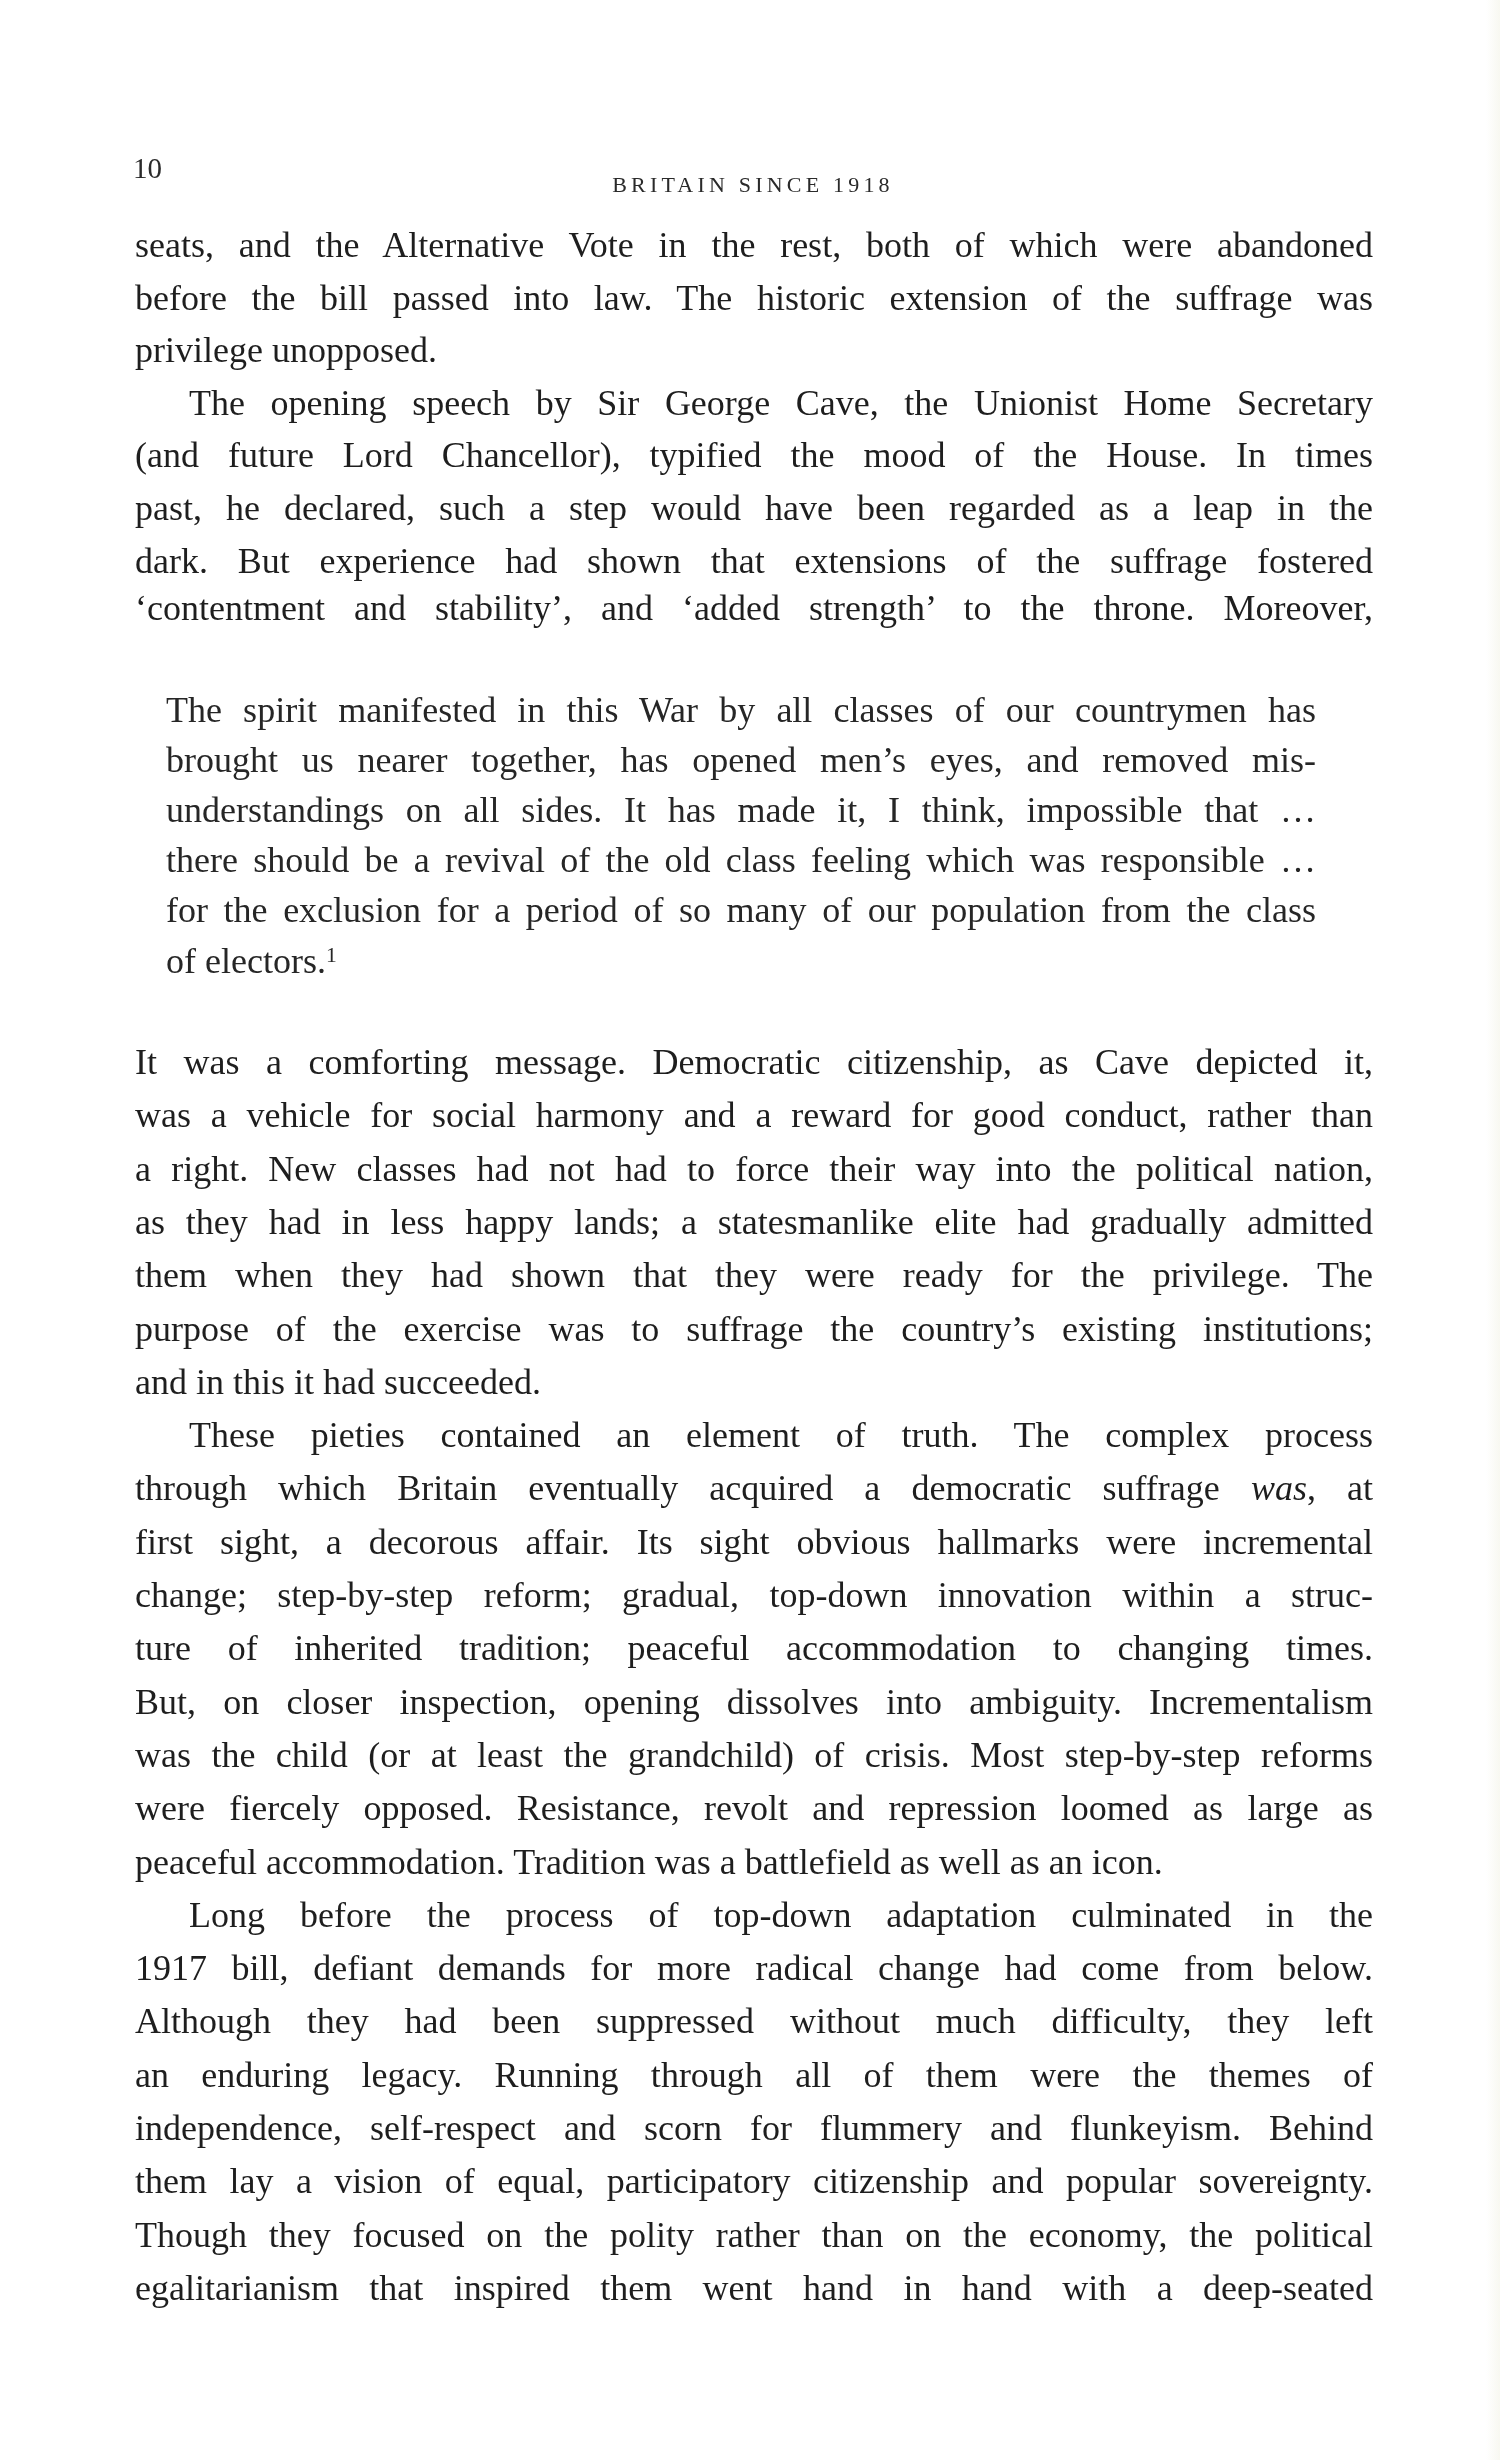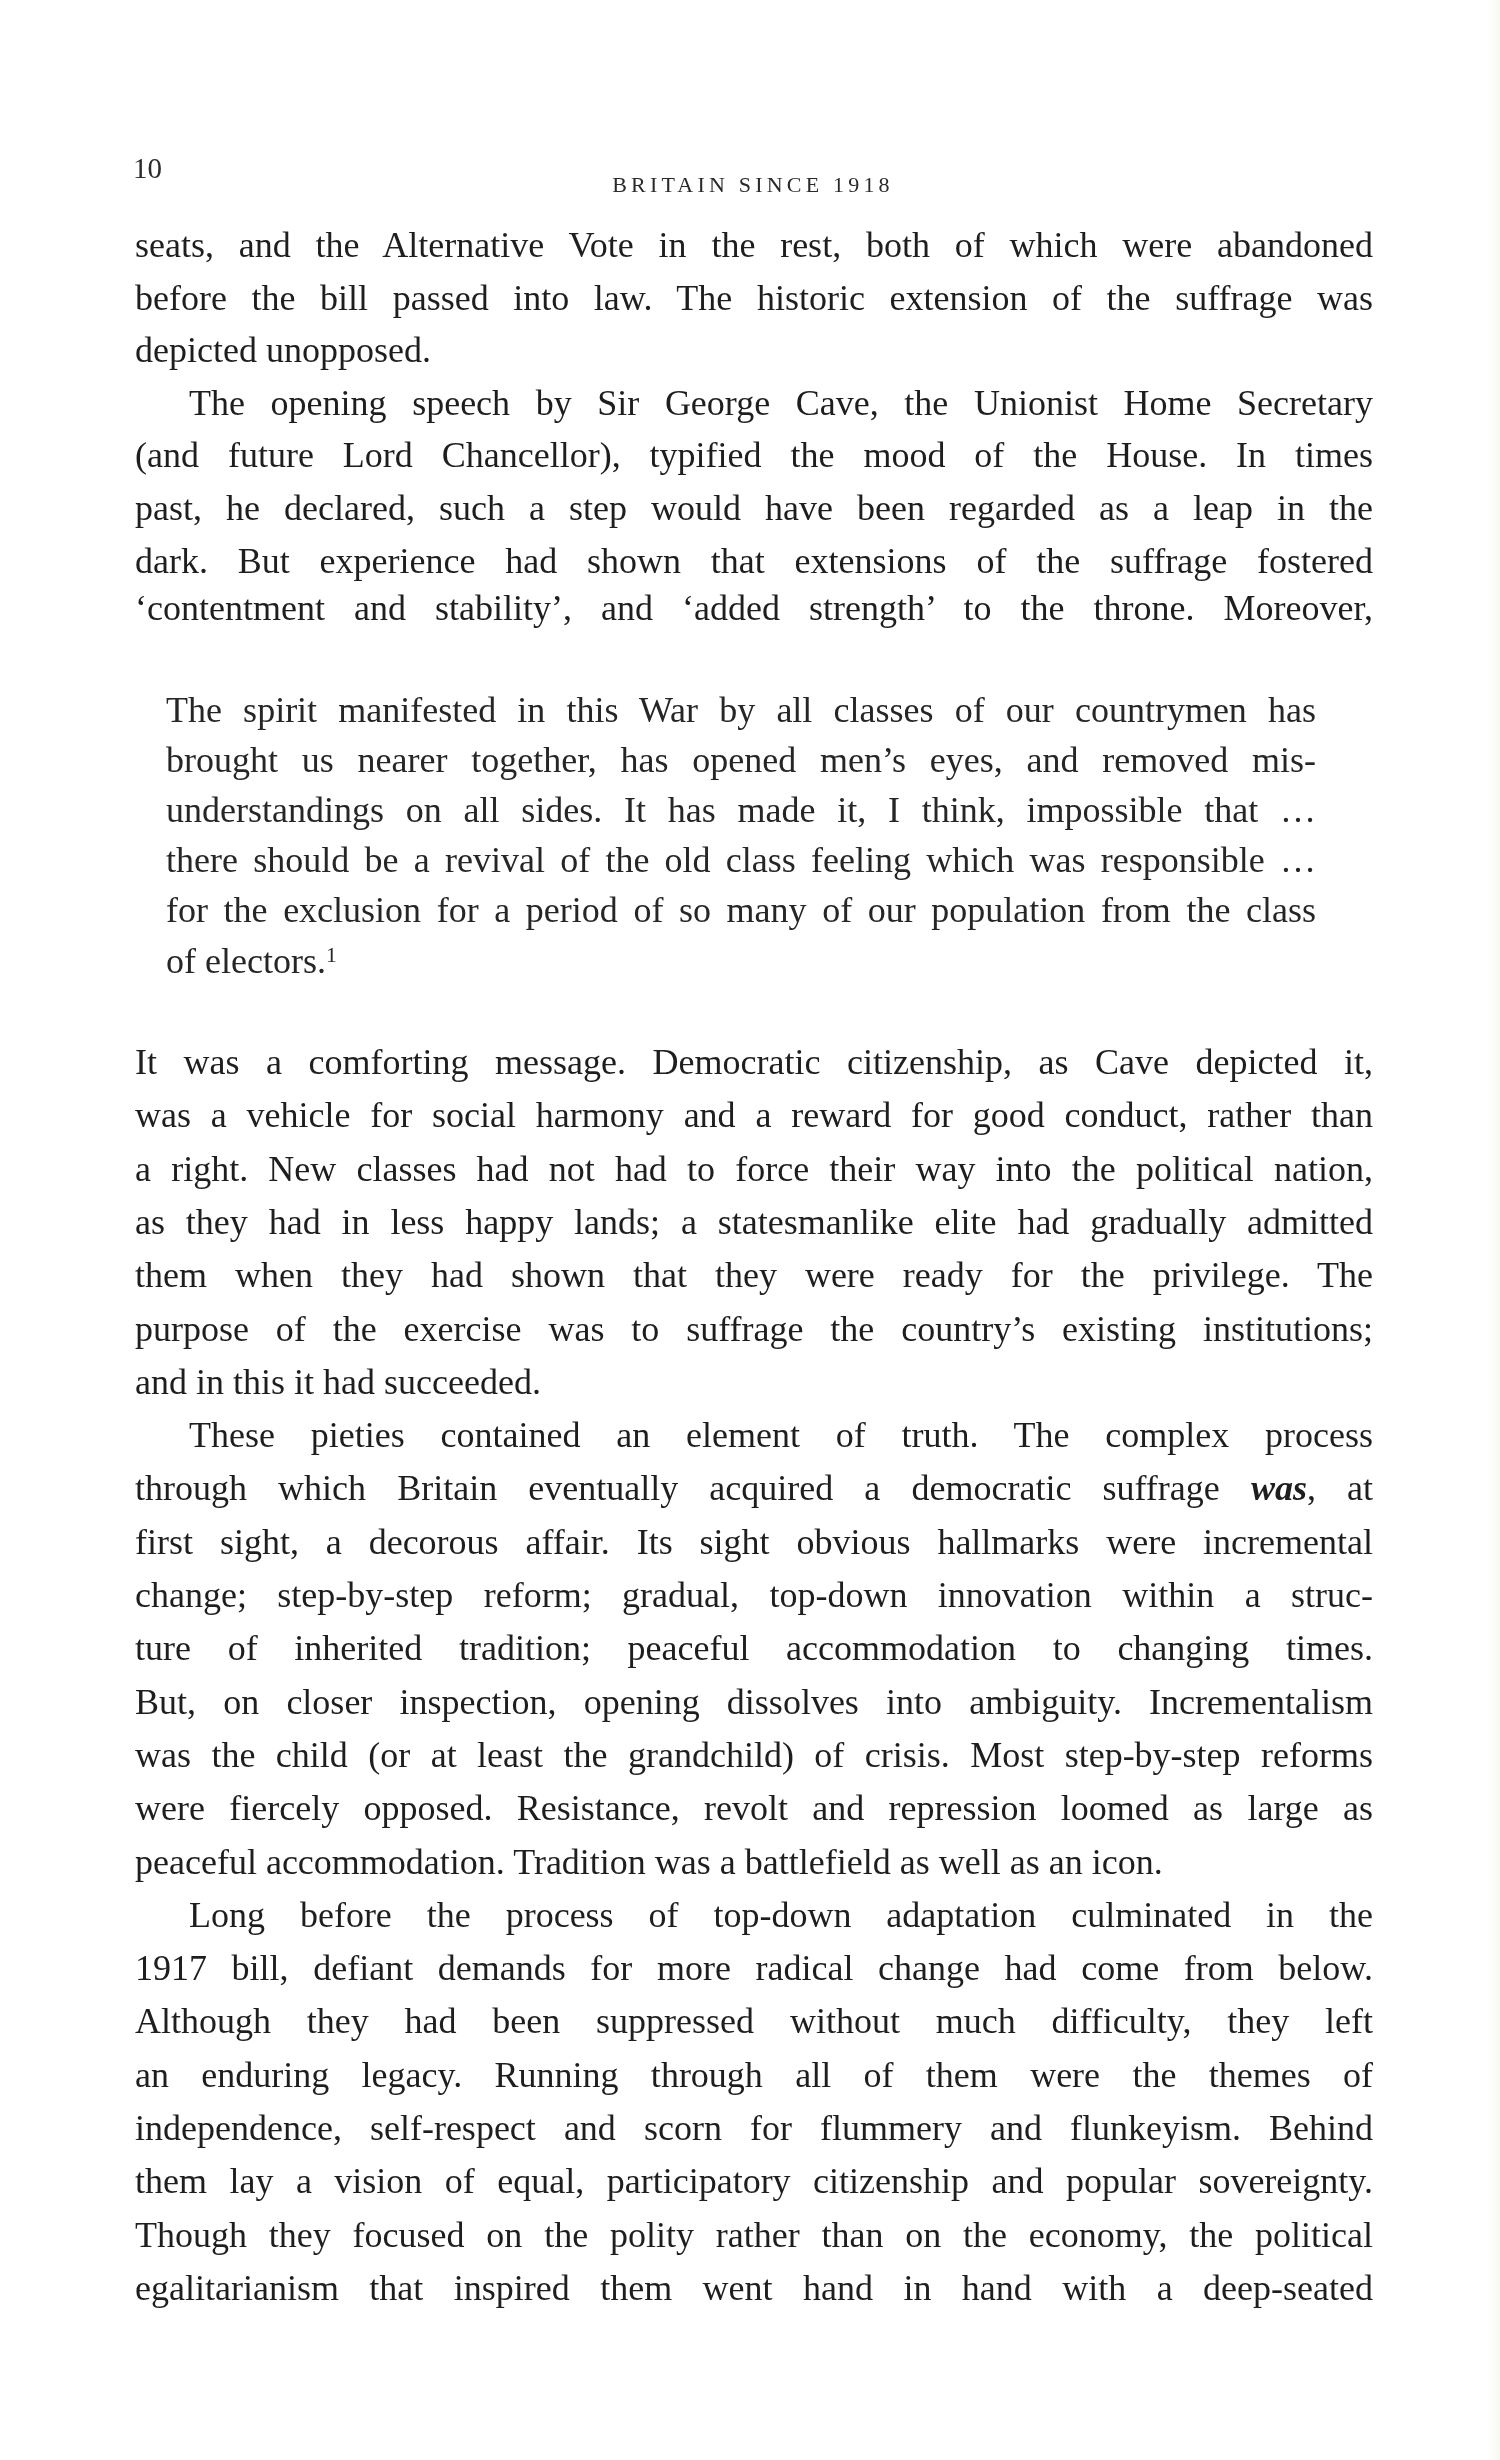--- a/index.html
+++ b/index.html
@@ -76,21 +76,21 @@
       left: 166px;
       width: 1150px;
       font-size: 36px;
       height: 50px;
       line-height: 50px;
       color: #262626;
     }
     .indent {
       text-indent: 54px;
     }
-    em { font-style: italic; font-weight: bold; }
+    em { font-style: italic; }
     sup {
       font-size: 60%;
       vertical-align: 0.5em;
       line-height: 0;
     }
   </style>
 </head>
 <body>
 
 <div class="page">
@@ -98,21 +98,21 @@
   <div class="edge-shadow"></div>
 
   <div class="running-head">
     <span class="folio">10</span>
     <span class="head-title">BRITAIN SINCE 1918</span>
   </div>
 
   <div>
     <div class="line body-line" style="top:219px">seats, and the Alternative Vote in the rest, both of which were abandoned</div>
     <div class="line body-line" style="top:271.6px">before the bill passed into law. The historic extension of the suffrage was</div>
-    <div class="line body-line last" style="top:324.2px">depicted unopposed.</div>
+    <div class="line body-line last" style="top:324.2px">privilege unopposed.</div>
   </div>
 
   <div>
     <div class="line body-line indent" style="top:376.8px">The opening speech by Sir George Cave, the Unionist Home Secretary</div>
     <div class="line body-line" style="top:429.4px">(and future Lord Chancellor), typified the mood of the House. In times</div>
     <div class="line body-line" style="top:482px">past, he declared, such a step would have been regarded as a leap in the</div>
     <div class="line body-line" style="top:534.6px">dark. But experience had shown that extensions of the suffrage fostered</div>
     <div class="line body-line" style="top:582px">‘contentment and stability’, and ‘added strength’ to the throne. Moreover,</div>
   </div>
 

